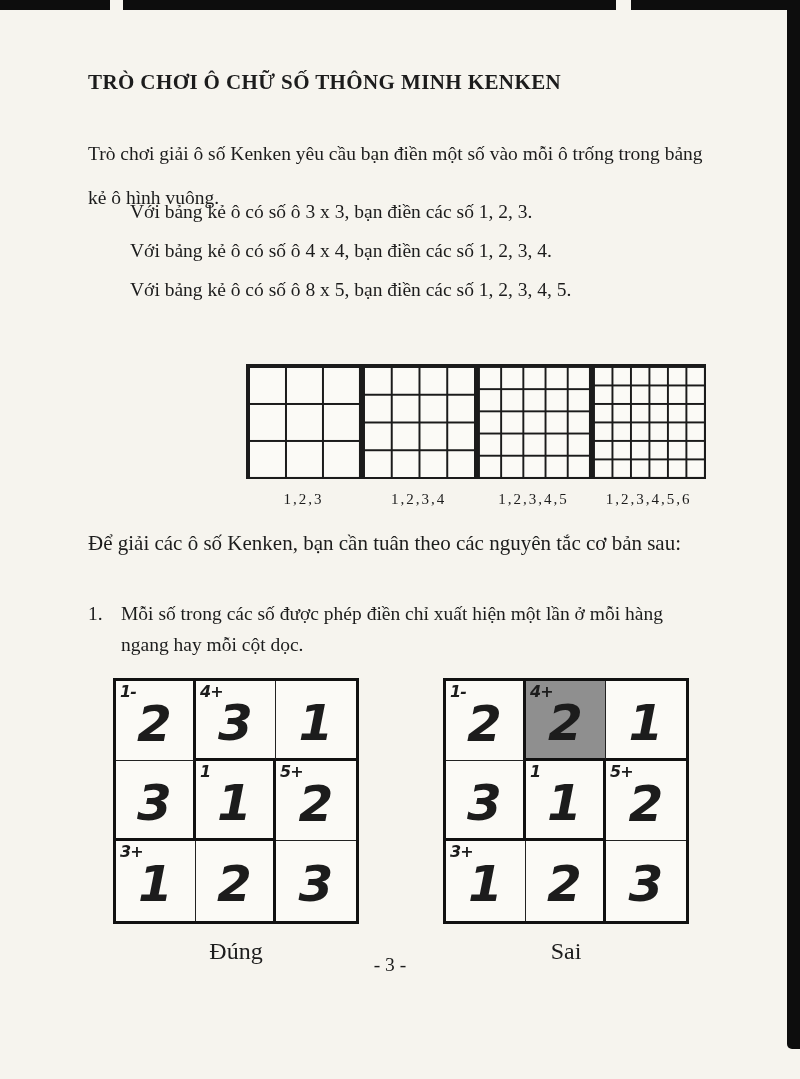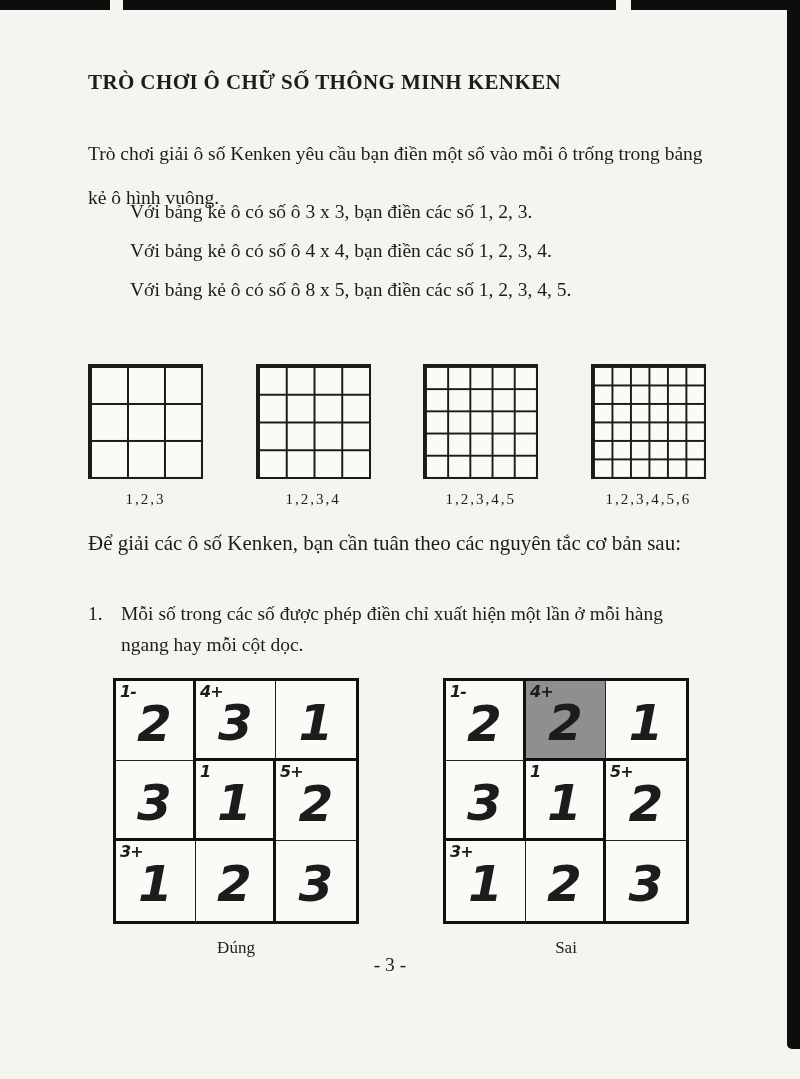--- a/index.html
+++ b/index.html
@@ -23,21 +23,21 @@
   .title { position: absolute; top: 70px; left: 88px; font-size: 21px; font-weight: bold; letter-spacing: 0.4px; }
   .intro { position: absolute; top: 132px; left: 88px; width: 630px; font-size: 19.5px; line-height: 44px; }
   .rules-list { position: absolute; top: 196px; left: 130px; list-style: none; }
   .rules-list li { font-size: 19.5px; line-height: 31px; margin-bottom: 8px; }
   .rules-intro { position: absolute; top: 528px; left: 88px; width: 632px; font-size: 21px; line-height: 31px; }
   .rule1 { position: absolute; top: 598px; left: 88px; width: 625px; display: flex; font-size: 19.5px; line-height: 31px; }
   .rule1 .num { width: 33px; flex: 0 0 33px; }
   .rule1 .txt { flex: 1; }
 
   
-  .grids-row { position: absolute; top: 364px; left: 88px; width: 618px; display: flex; justify-content: space-between; }
+  .grids-row { position: absolute; top: 364px; left: 88px; width: 618px; display: flex; justify-content: flex-end; }
   .grid-col { display: flex; flex-direction: column; align-items: center; }
   .mini-grid {
     width: 115px; height: 115px;
     border: 2px solid #1b1b1b;
     background-color: #fbfaf6;
     background-image:
       linear-gradient(to right, #1b1b1b 2px, transparent 2px),
       linear-gradient(to bottom, #1b1b1b 2px, transparent 2px);
   }
   .g3 { background-size: 33.333% 33.333%; }
@@ -69,21 +69,21 @@
     font-weight: bold; font-style: italic;
     font-size: 16px; letter-spacing: -1px;
   }
   .val {
     font-family: "DejaVu Sans", sans-serif;
     font-weight: bold; font-style: italic;
     font-size: 50px; line-height: 1;
     padding-top: 6px;
   }
 
-  .caption { position: absolute; top: 938px; width: 246px; text-align: center; font-size: 17px; }
+  .caption { position: absolute; top: 938px; width: 246px; text-align: center; font-size: 24px; }
   .cap-left { left: 113px; }
   .cap-right { left: 443px; }
   .page-number { position: absolute; top: 954px; left: 0; width: 780px; text-align: center; font-size: 19.5px; }
 </style>
 </head>
 <body>
 
 <div class="scan-top"></div>
 <div class="scan-gap gap1"></div>
 <div class="scan-gap gap2"></div>

